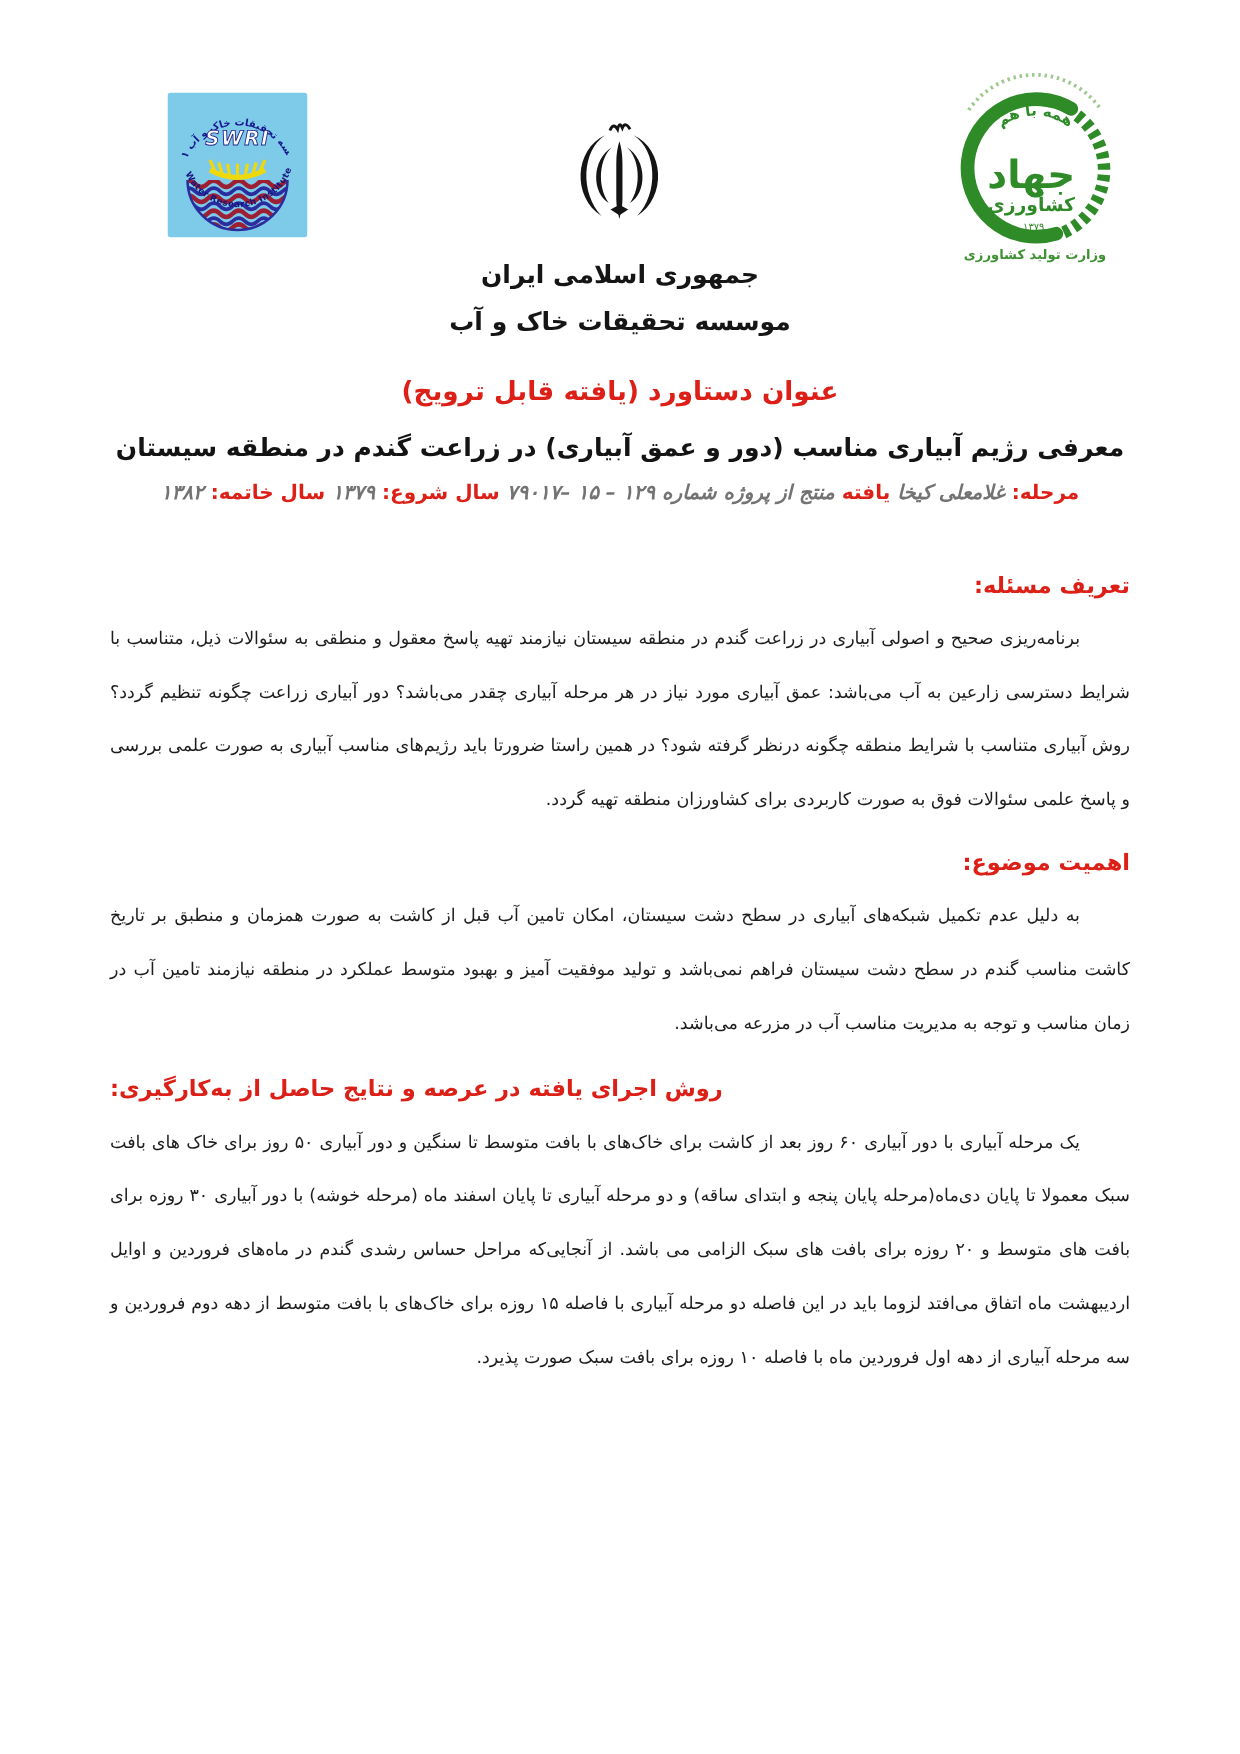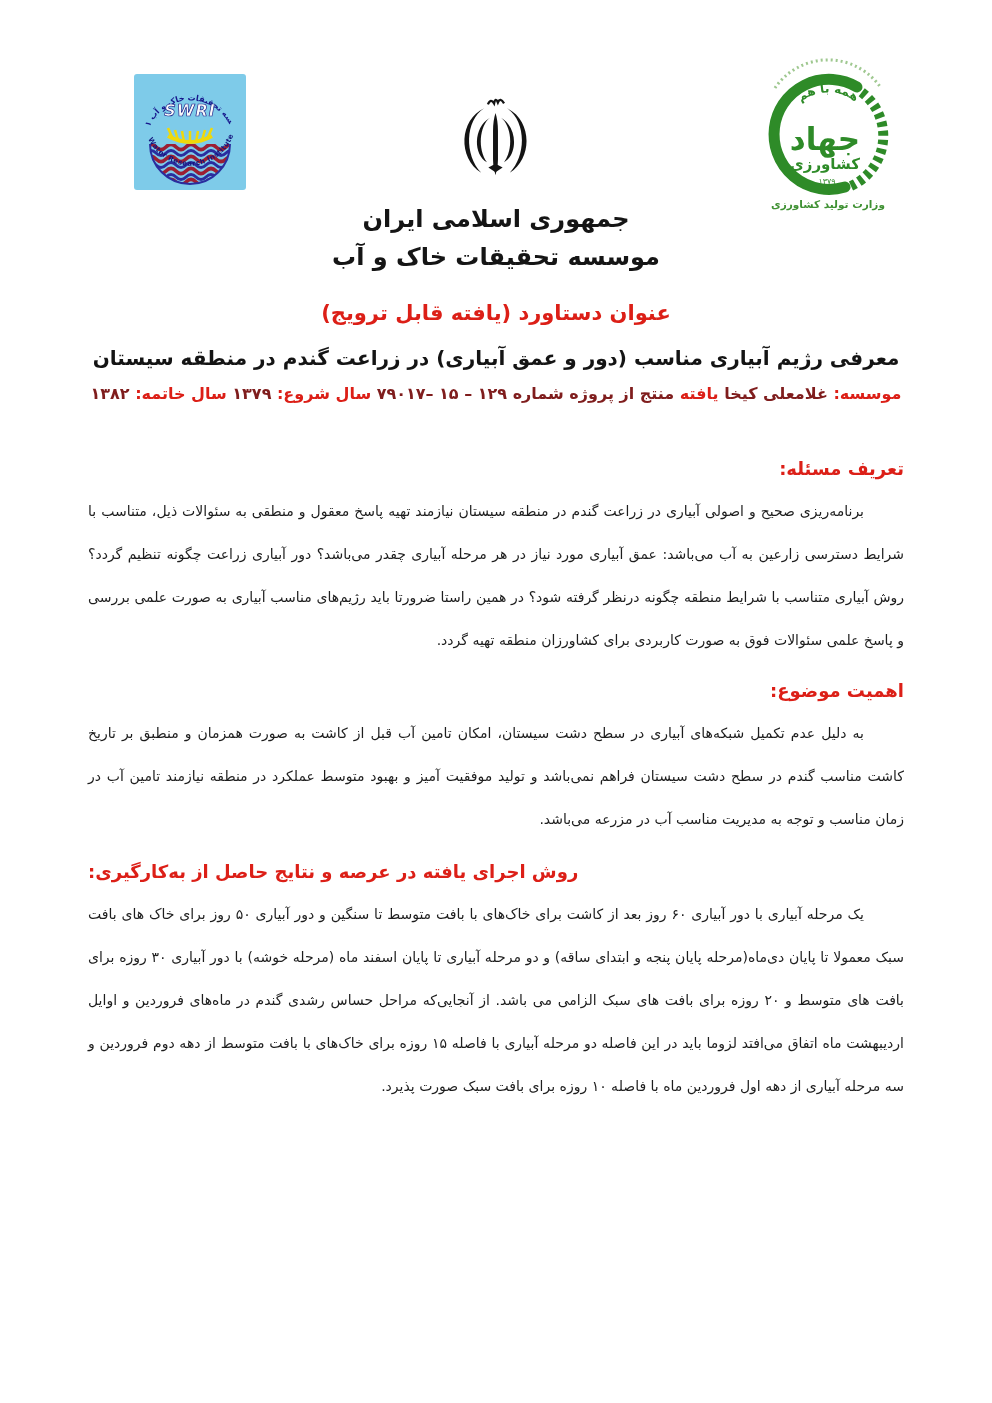--- a/index.html
+++ b/index.html
@@ -13,28 +13,28 @@
     overflow:hidden;
   }
   
   .logo-row{position:absolute;top:0;left:0;width:992px;height:200px;}
   .swri-logo{position:absolute;left:134px;top:74px;width:112px;height:116px;}
   .iran-emblem{position:absolute;left:448px;top:92px;width:95px;height:95px;}
   .jahad-logo{position:absolute;left:742px;top:58px;width:172px;text-align:center;}
   .jahad-ministry{font-size:10.5px;font-weight:bold;color:#3f9133;margin-top:-4px;letter-spacing:.3px;}
   
   .org-lines{padding-top:200px;text-align:center;}
-  .org-line{font-size:24px;font-weight:bold;line-height:38px;color:#151515;}
+  .org-line{font-size:20px;font-weight:bold;line-height:38px;color:#151515;}
   
   .title-block{text-align:center;margin-top:22px;}
   .doc-title{font-size:21px;font-weight:bold;color:#dc1f17;margin:16px;line-height:30px;}
   .doc-subtitle{font-size:20px;font-weight:bold;color:#141414;margin:8px 0 0 0;line-height:28px;}
   .meta-line{font-size:16px;font-weight:bold;margin:10px 0 0 0;line-height:24px;}
   .meta-line .red{color:#dc1f17;}
-  .meta-line .black{color:#7f1d1d;}
+  .meta-line .black{color:#737373;font-style:italic;}
   .num-ltr{direction:ltr;unicode-bidi:isolate;text-align:right;}
   
   .content{padding:0 88px;}
   .section-heading{
     font-size:18px;font-weight:bold;color:#dc1f17;
     margin:0 0 6px 0;line-height:30px;text-align:right;
   }
   .section-heading.center{text-align:left;}
   .section-1{margin-top:48px;}
   .section-2{margin-top:14px;}
@@ -133,21 +133,21 @@
 
   <div class="org-lines">
     <div class="org-line">جمهوری اسلامی ایران</div>
     <div class="org-line">موسسه تحقیقات خاک و آب</div>
   </div>
 
   <div class="title-block">
     <h1 class="doc-title">عنوان دستاورد (یافته قابل ترویج)</h1>
     <h2 class="doc-subtitle">معرفی رژیم آبیاری مناسب (دور و عمق آبیاری) در زراعت گندم در منطقه سیستان</h2>
     <p class="meta-line">
-      <span class="red">موسسه:</span>
+      <span class="red">مرحله:</span>
       <span class="black">غلامعلی کیخا</span>
       <span class="red">یافته</span>
       <span class="black">منتج از پروژه شماره</span>
       <span class="black num-ltr">۷۹۰۱۷– ۱۵ – ۱۲۹</span>
       <span class="red">سال شروع:</span>
       <span class="black">۱۳۷۹</span>
       <span class="red">سال خاتمه:</span>
       <span class="black">۱۳۸۲</span>
     </p>
   </div>

